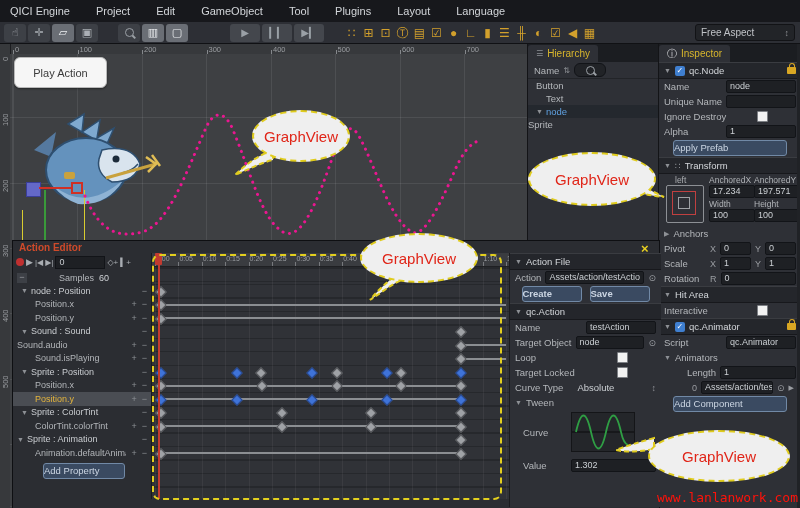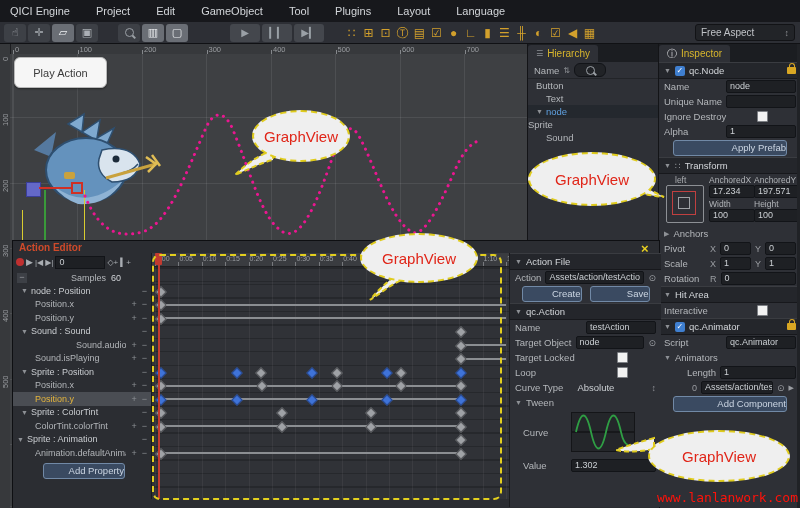--- a/index.html
+++ b/index.html
@@ -32,21 +32,21 @@
   
   .tabbar{height:18px;background:#1b1d21;display:flex;align-items:flex-end;}
   .tab{height:17px;background:#2e3036;display:flex;align-items:center;gap:4px;padding:0 8px;color:#d8b62c;font-size:10px;border-radius:3px 3px 0 0;}
   .ihead{height:15px;background:#24262b;display:flex;align-items:center;gap:4px;padding:0 5px;font-size:9.5px;color:#d4d7db;border-top:1px solid #3a3c41;border-bottom:1px solid #17181c;}
   .caret{color:#8d9095;font-size:7px;}
   .irow{display:flex;align-items:center;height:15px;padding:0 5px;font-size:9.5px;color:#b4b7bb;gap:4px;}
   .lbl{flex:1;white-space:nowrap;overflow:hidden;}
   .ifield{background:#1e2024;border:1px solid #121418;border-radius:2px;color:#ccd0d4;font-size:9px;padding:0 3px;height:11px;line-height:11px;white-space:nowrap;overflow:hidden;}
   .cb{width:9px;height:9px;background:#f2f2f2;border:1px solid #7d8085;border-radius:1px;}
   .cbon{width:10px;height:10px;background:#3f7fd0;color:#fff;font-size:8px;line-height:10px;text-align:center;border-radius:2px;}
-  .btnb{background:#3a4a61;border:1px solid #7189a6;border-radius:3px;color:#ccd6e3;font-size:9.5px;text-align:right;height:14px;line-height:14px;}
+  .btnb{background:#3a4a61;border:1px solid #7189a6;border-radius:3px;color:#ccd6e3;font-size:9.5px;text-align:left;height:14px;line-height:14px;}
   .lock{width:9px;height:7px;background:#d9a723;position:relative;border-radius:1px;margin-left:auto;}
   .lock:before{content:"";position:absolute;top:-4px;left:1.5px;width:4px;height:3px;border:1.5px solid #d9a723;border-bottom:none;border-radius:3px 3px 0 0;}
   .tgt{color:#9a9da2;font-size:9px;}
   
   #hierarchy{left:527px;top:44px;width:131px;height:196px;background:#2e3036;border-left:1px solid #131417;}
   .hitem{display:flex;align-items:center;height:13px;font-size:9.5px;color:#b5b8bc;gap:3px;}
   .hitem.sel{color:#5fa0e0;background:#24282e;}
   
   #inspector{left:658px;top:44px;width:142px;height:464px;background:#2e3036;border-left:1px solid #131417;}
   #iscroll{position:absolute;right:0;top:0;width:4px;height:464px;background:#202226;}
@@ -238,23 +238,20 @@
         <div class="hitem" style="padding-left:18px;">
           <span>Text</span>
         </div>
         <div class="hitem sel" style="padding-left:8px;">
           <span class="caret">▼</span>
           <span>node</span>
         </div>
         <div class="hitem" style="padding-left:0;">
           <span>Sprite</span>
         </div>
-        <div class="hitem" style="padding-left:18px;">
-          <span>Sound</span>
-        </div>
       </div>
   </div>
 
   <div id="inspector" class="abs">
     <div class="tabbar">
       <div class="tab">
         <span style="color:#d8dadd;font-size:10px;">ⓘ</span>
         <span>Inspector</span>
       </div>
     </div>
@@ -387,21 +384,21 @@
       <span style="width:8px;height:8px;background:#c03030;border-radius:50%;"></span>
       <span class="aico" style="font-size:9px;">▶</span>
       <span class="aico">|◀</span>
       <span class="aico">▶|</span>
       <span id="ae-frame">0</span>
       <span class="aico">◇+</span>
       <span class="aico">▍+</span>
     </div>
     <div id="ae-samples">
       <span style="width:10px;height:10px;background:#3d4046;margin:0 4px 0 4px;text-align:center;line-height:9px;color:#9a9da1;">−</span>
-      <span style="margin-left:40px;">Samples</span>
+      <span style="margin-left:28px;">Samples</span>
       <span style="margin-left:5px;color:#d0d3d7;">60</span>
     </div>
     <div id="ae-tree">
         <div class="arow grp" style="padding-left:8px;">
           <span class="caret">▼</span>
           <span style="flex:1;overflow:hidden;white-space:nowrap;">node : Position</span>
           <span class="pm">−</span>
         </div>
         <div class="arow" style="padding-left:22px;">
           <span style="flex:1;overflow:hidden;white-space:nowrap;">Position.x</span>
@@ -411,21 +408,21 @@
         <div class="arow" style="padding-left:22px;">
           <span style="flex:1;overflow:hidden;white-space:nowrap;">Position.y</span>
           <span class="pm">+</span>
           <span class="pm">−</span>
         </div>
         <div class="arow grp" style="padding-left:8px;">
           <span class="caret">▼</span>
           <span style="flex:1;overflow:hidden;white-space:nowrap;">Sound : Sound</span>
           <span class="pm">−</span>
         </div>
-        <div class="arow" style="text-align:right;">
+        <div class="arow" style="">
           <span style="flex:1;overflow:hidden;white-space:nowrap;">Sound.audio</span>
           <span class="pm">+</span>
           <span class="pm">−</span>
         </div>
         <div class="arow" style="padding-left:22px;">
           <span style="flex:1;overflow:hidden;white-space:nowrap;">Sound.isPlaying</span>
           <span class="pm">+</span>
           <span class="pm">−</span>
         </div>
         <div class="arow grp" style="padding-left:8px;">
@@ -554,46 +551,46 @@
       <div class="ihead">
         <span class="caret">▼</span>
         <span>Action File</span>
       </div>
       <div id="af-rows">
           <div class="irow">
             <span class="lbl" style="flex:0 0 auto;">Action</span>
             <span class="ifield" style="flex:1;">Assets/action/testActio</span>
             <span class="tgt">⊙</span>
           </div>
-          <div class="irow" style="height:18px;justify-content:center;gap:8px;">
+          <div class="irow" style="height:18px;justify-content:center;gap:8px;font-weight:bold;">
             <div class="btnb" style="width:58px;">Create</div>
             <div class="btnb" style="width:58px;">Save</div>
           </div>
         </div>
 
       <div class="ihead">
         <span class="caret">▼</span>
         <span>qc.Action</span>
       </div>
       <div id="qa-rows">
           <div class="irow">
             <span class="lbl">Name</span>
             <span class="ifield" style="width:62px;">testAction</span>
           </div>
           <div class="irow">
             <span class="lbl" style="flex:0 0 auto;">Target Object</span>
             <span class="ifield" style="flex:1;">node</span>
             <span class="tgt">⊙</span>
           </div>
           <div class="irow">
-            <span class="lbl">Target Locked</span>
+            <span class="lbl">Loop</span>
             <span class="cb" style="margin-right:28px;"></span>
           </div>
           <div class="irow">
-            <span class="lbl">Loop</span>
+            <span class="lbl">Target Locked</span>
             <span class="cb" style="margin-right:28px;"></span>
           </div>
         </div>
 
       <div class="irow">
         <span class="lbl">Curve Type</span>
         <span style="flex:1.2;color:#ccd0d4;">Absolute</span>
         <span style="font-size:9px;color:#8d9095;">↕</span>
       </div>
       <div class="irow">

